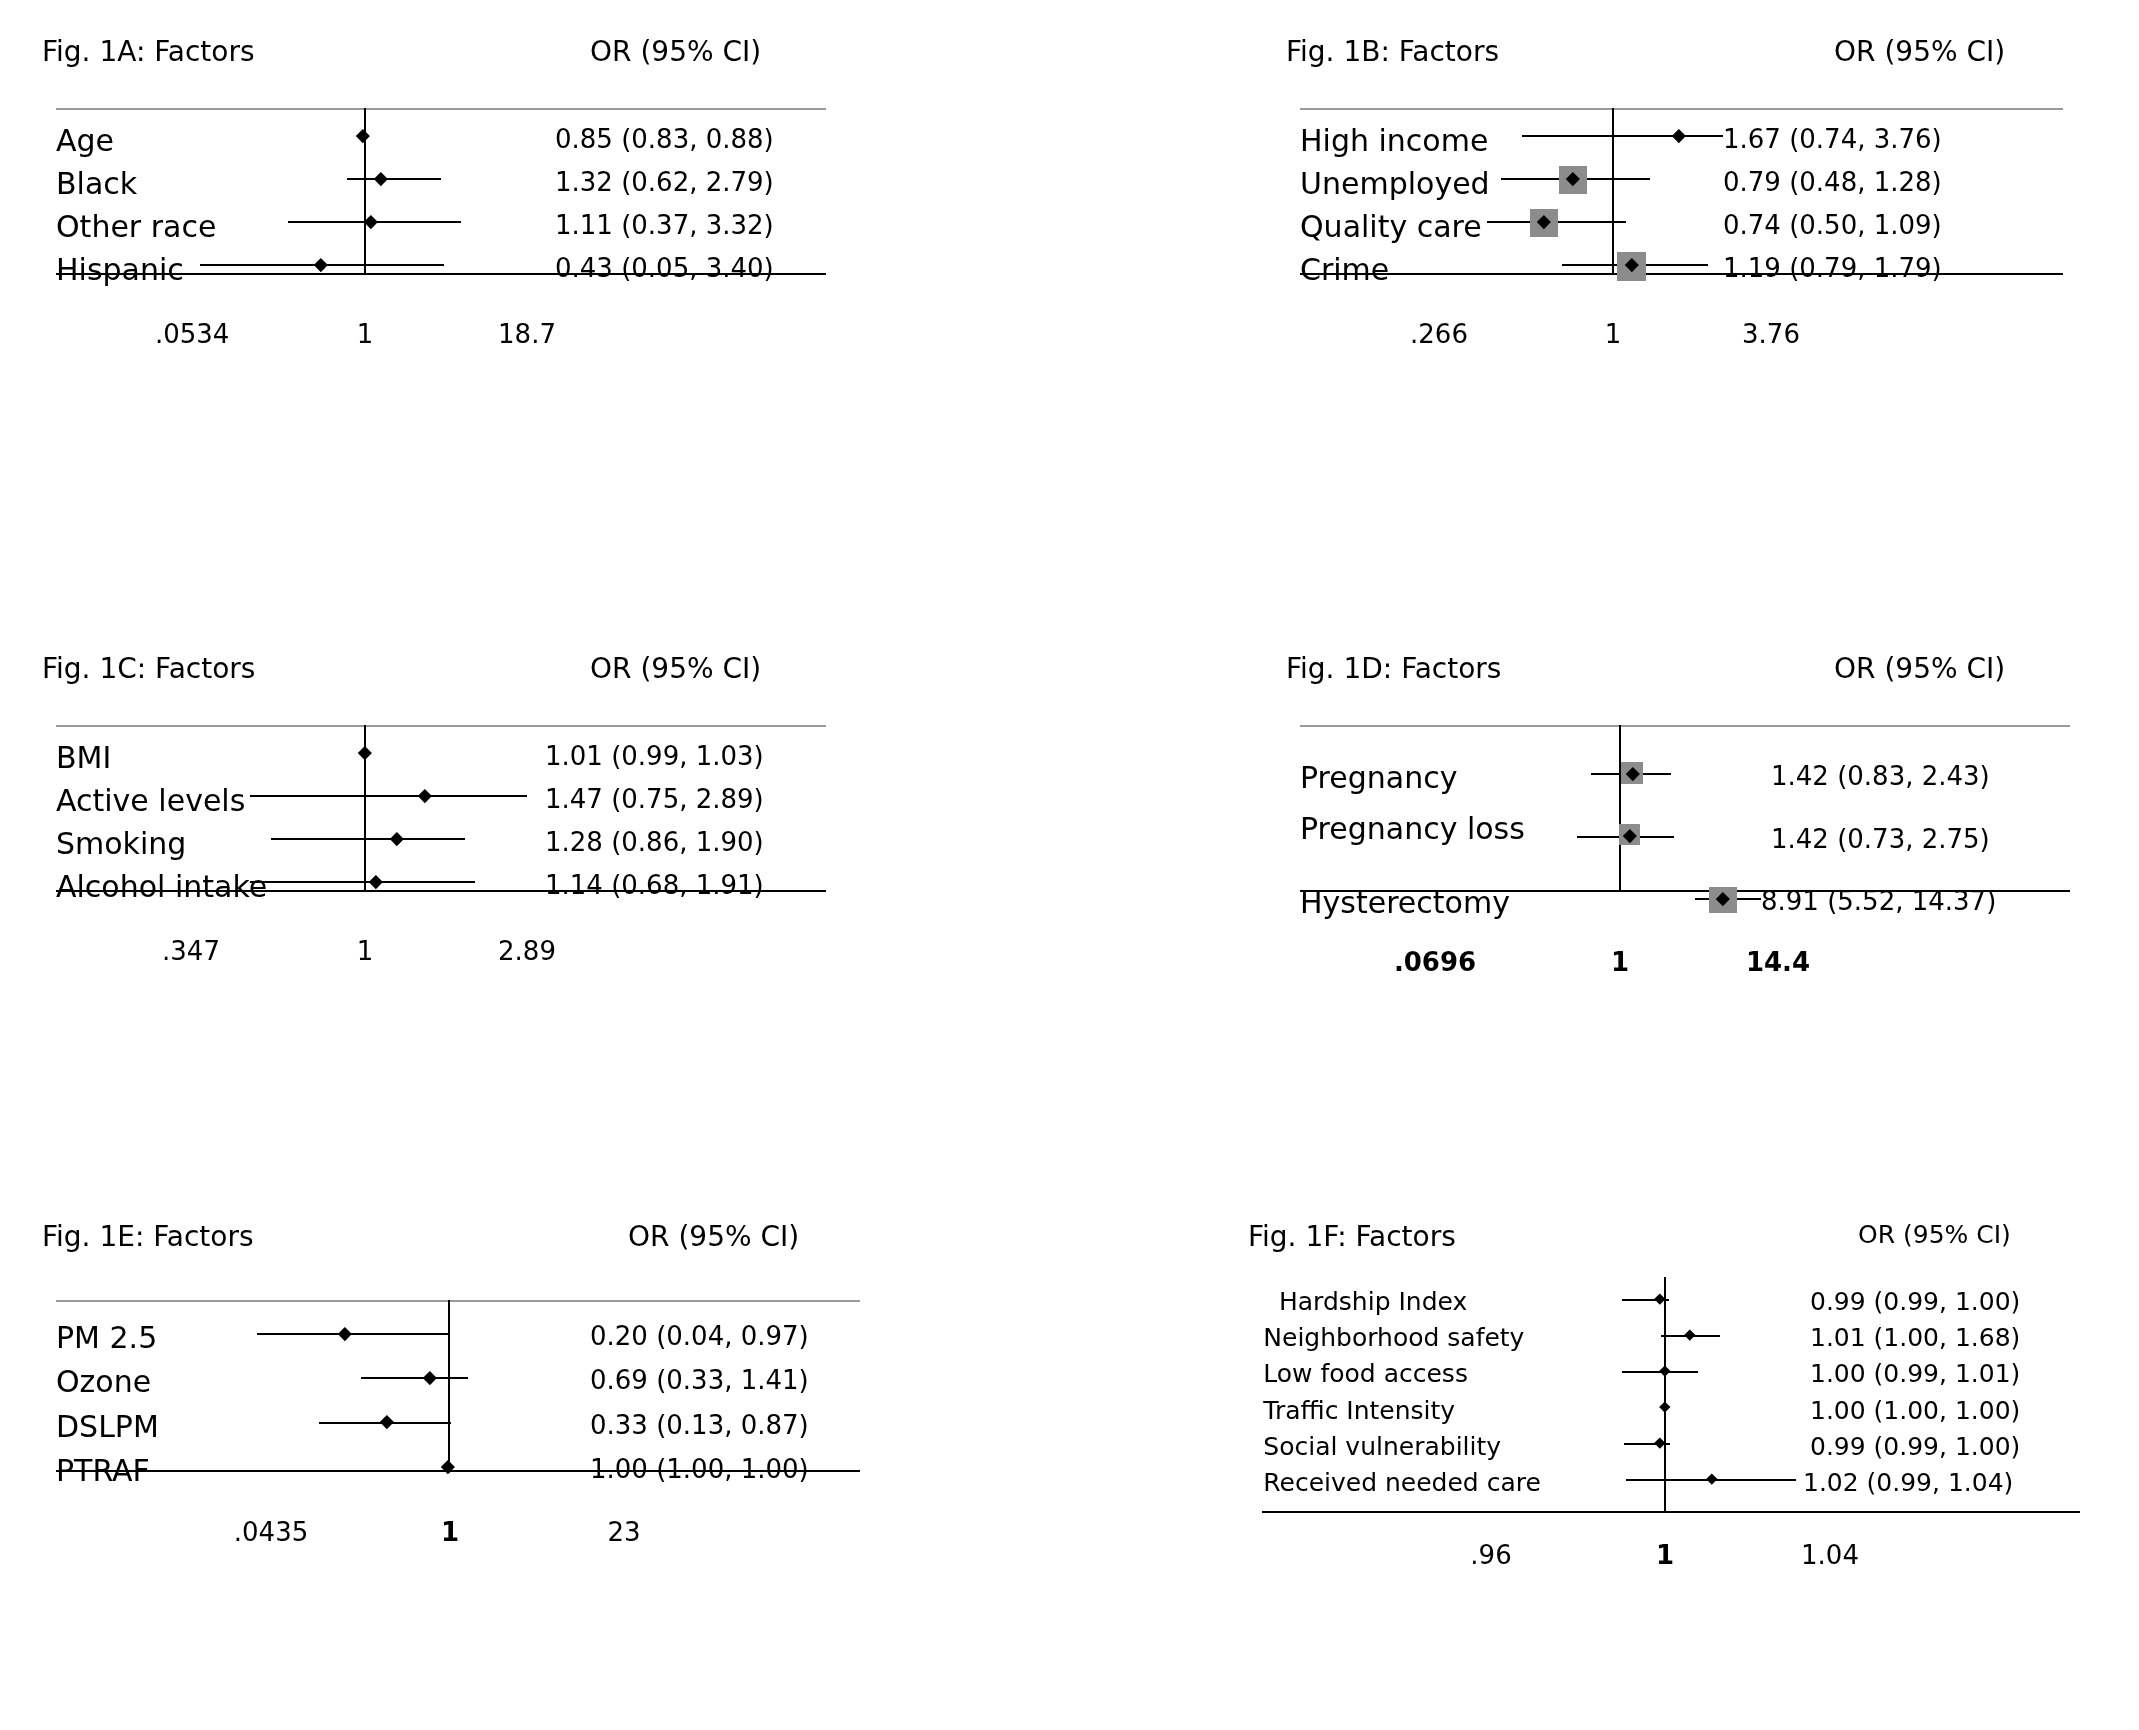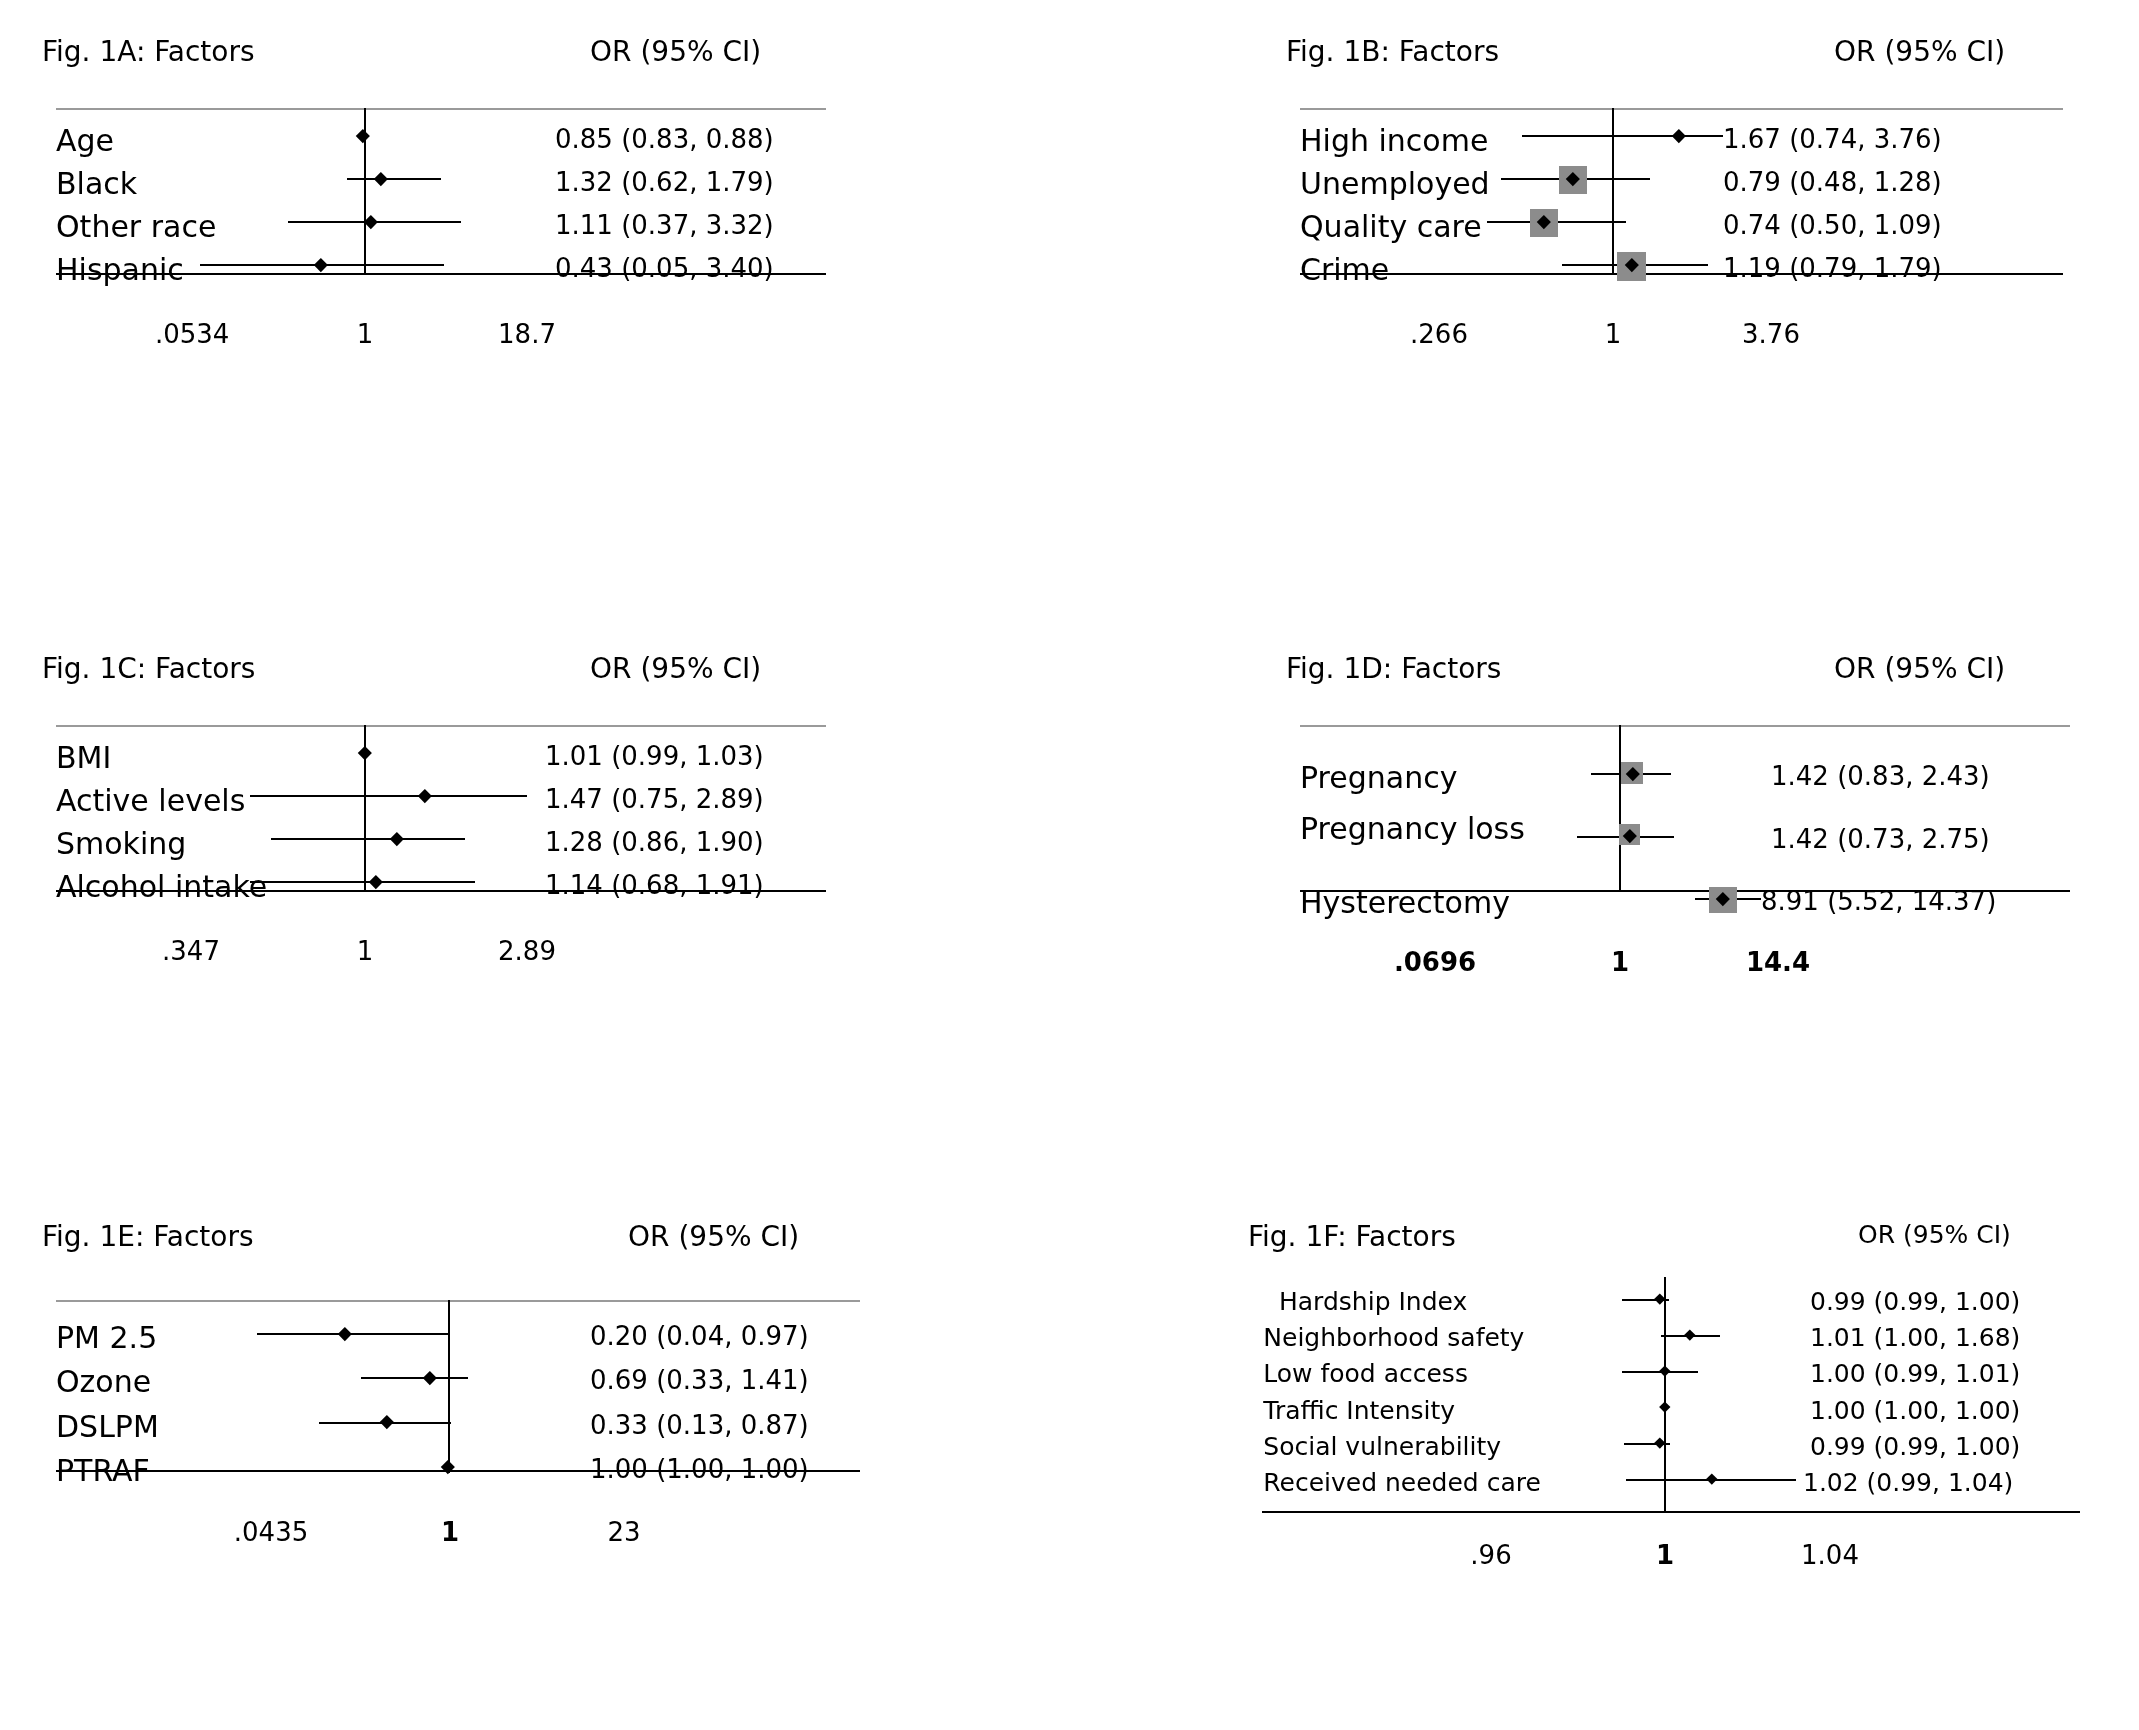--- a/index.html
+++ b/index.html
@@ -113,21 +113,21 @@
       <div class="axisline" style="left:14px; top:189px; width:770px;"></div>
 
       <div class="rowlabel" style="left:14px; top:42px;">Age</div>
       <div class="ci" style="left:316px; top:51px; width:9.7px;"></div>
       <div class="pt" style="left:316px; top:47px;"></div>
       <div class="rowor" style="left:513px; top:42px;">0.85 (0.83, 0.88)</div>
 
       <div class="rowlabel" style="left:14px; top:85px;">Black</div>
       <div class="ci" style="left:305px; top:94px; width:94px;"></div>
       <div class="pt" style="left:334px; top:90px;"></div>
-      <div class="rowor" style="left:513px; top:85px;">1.32 (0.62, 1.79)</div>
+      <div class="rowor" style="left:513px; top:85px;">1.32 (0.62, 2.79)</div>
 
       <div class="rowlabel" style="left:14px; top:128px;">Other race</div>
       <div class="ci" style="left:246px; top:137px; width:173px;"></div>
       <div class="pt" style="left:324px; top:133px;"></div>
       <div class="rowor" style="left:513px; top:128px;">1.11 (0.37, 3.32)</div>
 
       <div class="rowlabel" style="left:14px; top:171px;">Hispanic</div>
       <div class="ci" style="left:158px; top:180px; width:244px;"></div>
       <div class="pt" style="left:274px; top:176px;"></div>
       <div class="rowor" style="left:513px; top:171px;">0.43 (0.05, 3.40)</div>

